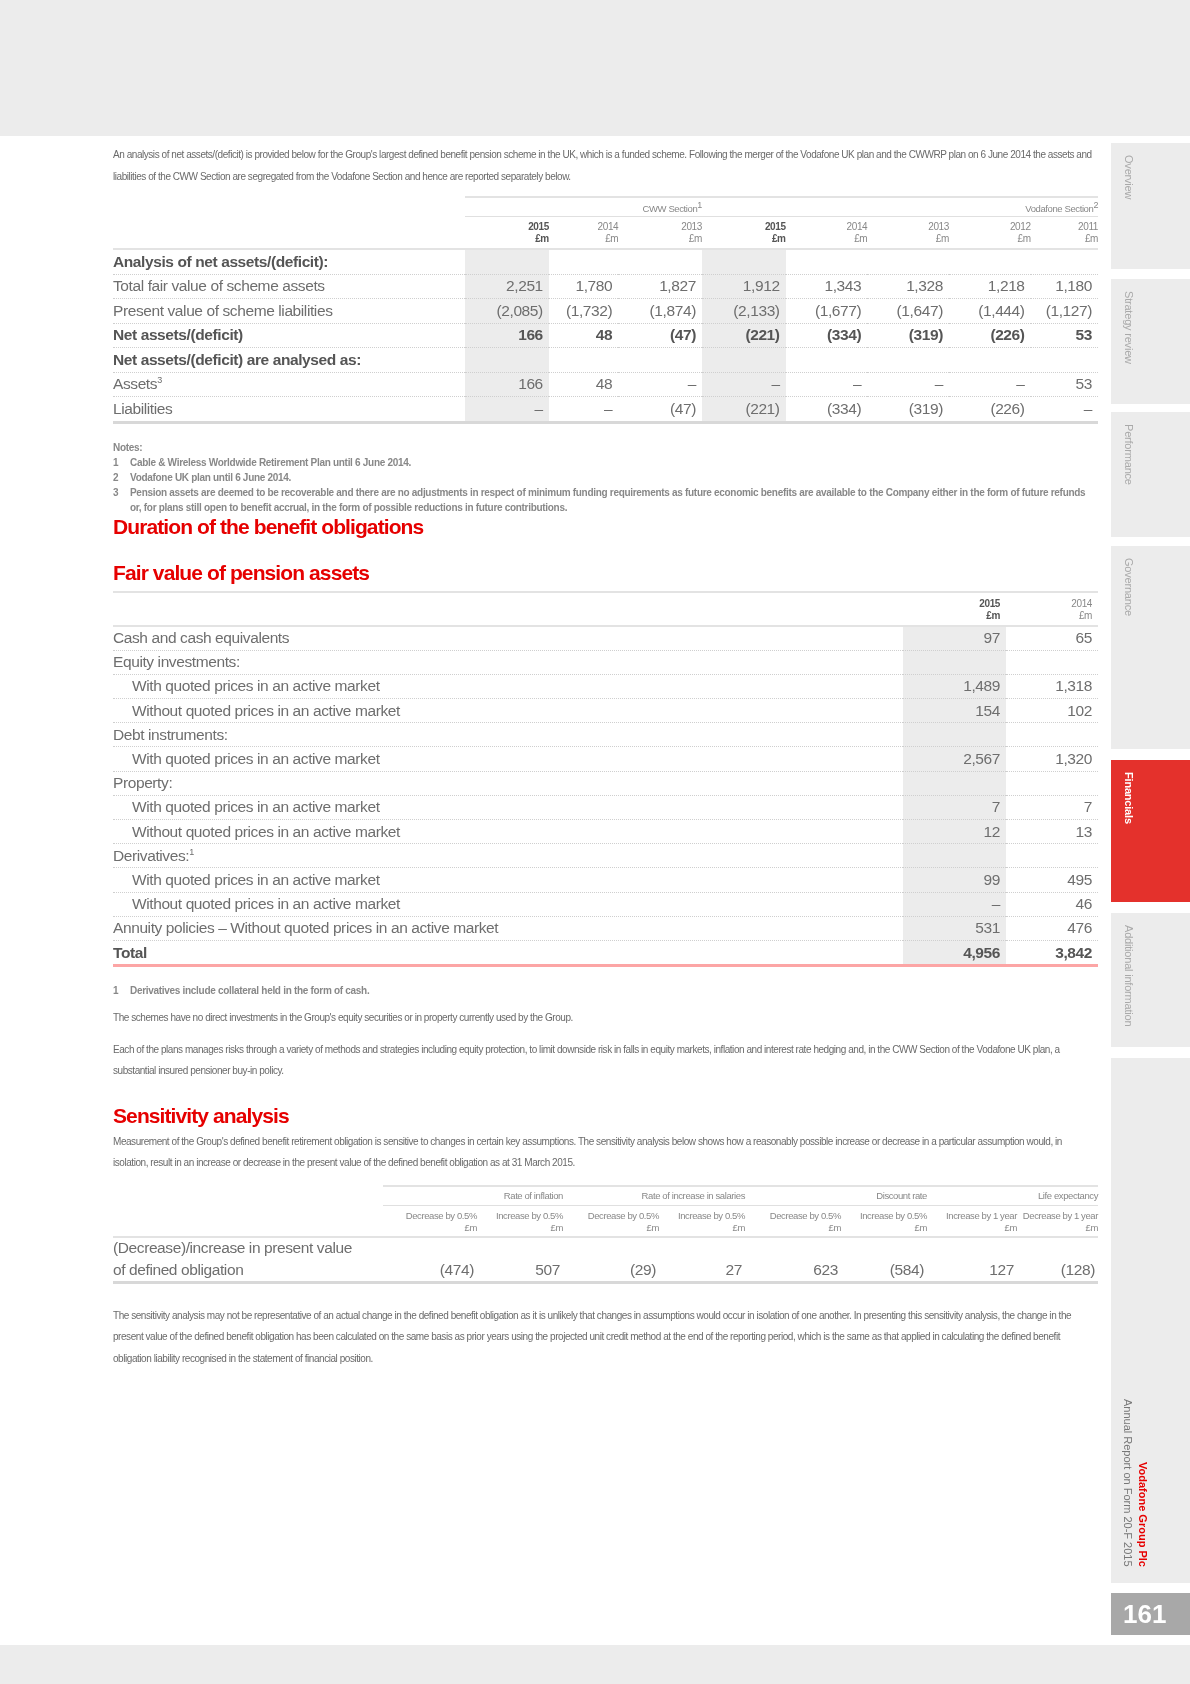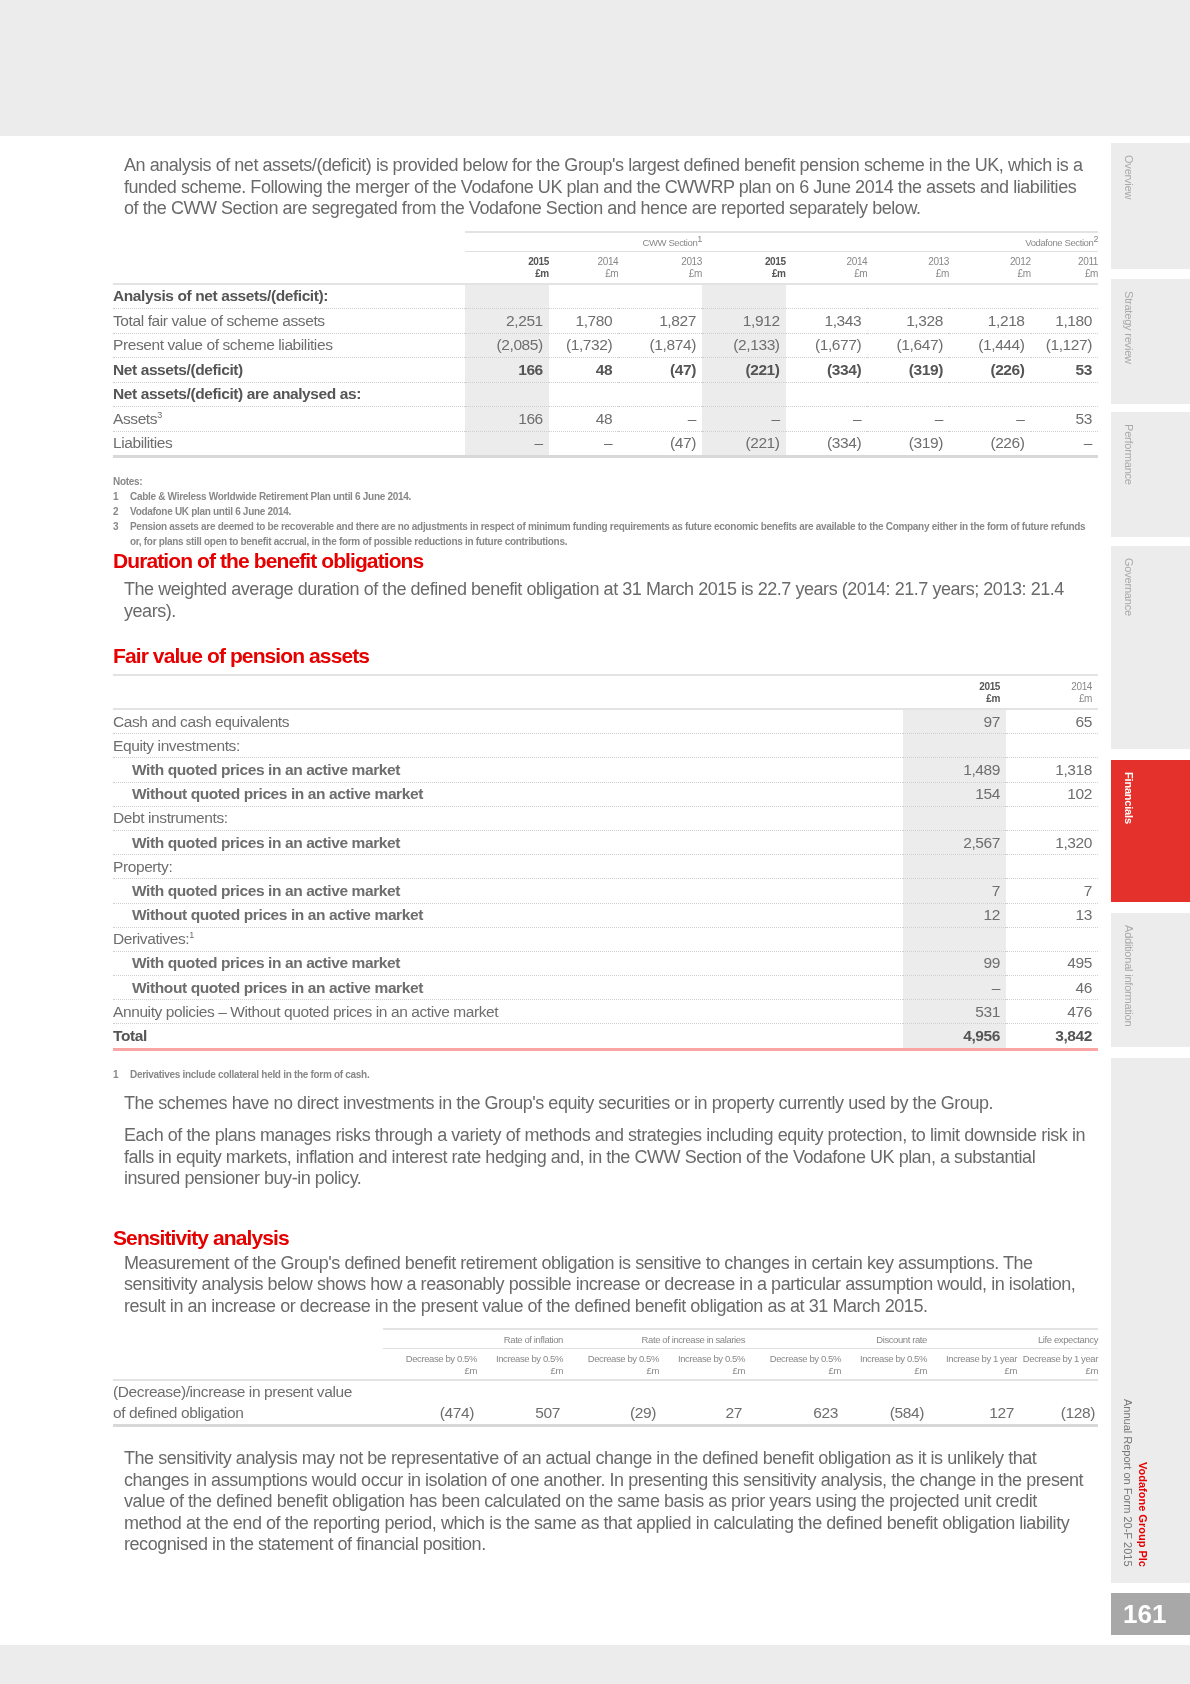--- a/index.html
+++ b/index.html
@@ -1,21 +1,21 @@
 <!DOCTYPE html>
 <html><head>
 <meta charset="utf-8">
 <style>
   html, body { margin:0; padding:0; }
   body { width:1190px; height:1684px; position:relative; background:#fff; overflow:hidden;
          font-family:"Liberation Sans", sans-serif; color:#6e6e6e; }
   .band-top { position:absolute; left:0; top:0; width:1190px; height:136px; background:#ececec; }
   .band-bottom { position:absolute; left:0; top:1645px; width:1190px; height:39px; background:#ececec; }
   .content { position:absolute; left:113px; top:144px; width:985px; }
-  p.body { margin:11px; font-size:18px; line-height:21.5px; color:#6a6a6a; letter-spacing:-0.45px; }
+  p.body { margin:0; font-size:10px; line-height:21.5px; color:#6a6a6a; letter-spacing:-0.45px; }
   h2 { margin:0; color:#e60000; font-size:21px; font-weight:bold; letter-spacing:-0.9px; }
   table { border-collapse:collapse; width:100%; }
   td, th { padding:0; }
   .num { text-align:right; }
   .shade { background:#ececec; }
   .rowline td { border-bottom:1px dotted #cfcfcf; }
   .bold { font-weight:bold; color:#555; }
   .sup { font-size:9px; vertical-align:super; }
 
   
@@ -29,21 +29,21 @@
 
   .notes { margin-top:16px; font-size:10px; color:#888; line-height:15px; letter-spacing:-0.3px;font-weight:bold; }
   .notes .n { display:flex; }
   .notes .n span.k { width:17px; flex:none; }
 
   
   #fv { margin-top:6px; font-size:15.5px; letter-spacing:-0.4px; }
   #fv .yr th { font-size:10px; font-weight:normal; color:#888; line-height:12px; padding-top:5px; padding-bottom:3px; border-top:2px solid #e3e3e3; border-bottom:2px solid #e3e3e3; text-align:right; padding-right:6px; }
   #fv .yr th.b { font-weight:bold; color:#555; }
   #fv td { height:23.2px; padding-right:6px; }
-  #fv td.ind { padding-left:19px;font-weight:bold; }
+  #fv td.ind { padding-left:19px; }
   #fv tr.last td { border-bottom:3px solid #fca5a5; }
 
   
   #sa { margin-top:11px; font-size:15.5px; letter-spacing:-0.4px; }
   #sa .grp th { font-size:9.5px; font-weight:normal; color:#888; text-align:right; height:18px; border-top:2px solid #e3e3e3; }
   #sa .grp th.u { border-bottom:1px solid #e0e0e0; }
   #sa .sub th { font-size:9.5px; font-weight:normal; color:#888; text-align:right; line-height:12px; padding-top:4px; padding-bottom:2px; border-bottom:2px solid #e3e3e3; white-space:nowrap; }
   #sa td { height:22px; padding-right:3px; }
   #sa tr.last td { border-bottom:3px solid #d8d8d8; }
 
@@ -212,21 +212,20 @@
           <span>Vodafone UK plan until 6 June 2014.</span>
         </div>
         <div class="n">
           <span class="k">3</span>
           <span>Pension assets are deemed to be recoverable and there are no adjustments in respect of minimum funding requirements as future economic benefits are available to the Company either in the form of future refunds or, for plans still open to benefit accrual, in the form of possible reductions in future contributions.</span>
         </div>
       </div>
   </div>
 
   <h2 style="">Duration of the benefit obligations</h2>
-  <p class="body" style="margin-top:6px">The weighted average duration of the defined benefit obligation at 31 March 2015 is 22.7 years (2014: 21.7 years; 2013: 21.4 years).</p>
 
   <h2 style="margin-top:22px">Fair value of pension assets</h2>
   <table id="fv">
     <colgroup>
         <col style="width:790px">
         <col style="width:103px">
         <col style="width:92px">
       </colgroup>
     <thead>
         <tr class="yr" id="fv-yr">
@@ -322,21 +321,21 @@
           <span>Derivatives include collateral held in the form of cash.</span>
         </div>
       </div>
   </div>
 
   <div id="fv-paras" style="margin-top:9px">
       <p class="body" style="margin-bottom: 10px;">The schemes have no direct investments in the Group's equity securities or in property currently used by the Group.</p>
       <p class="body" style="margin-bottom: 10px;">Each of the plans manages risks through a variety of methods and strategies including equity protection, to limit downside risk in falls in equity markets, inflation and interest rate hedging and, in the CWW Section of the Vodafone UK plan, a substantial insured pensioner buy-in policy.</p>
     </div>
 
-  <h2 style="margin-top:36px">Sensitivity analysis</h2>
+  <h2 style="margin-top:22px">Sensitivity analysis</h2>
   <p class="body" style="margin-top:3px">Measurement of the Group's defined benefit retirement obligation is sensitive to changes in certain key assumptions. The sensitivity analysis below shows how a reasonably possible increase or decrease in a particular assumption would, in isolation, result in an increase or decrease in the present value of the defined benefit obligation as at 31 March 2015.</p>
 
   <table id="sa">
     <colgroup>
       <col style="width:270px">
         <col style="width:94px">
         <col style="width:86px">
         <col style="width:96px">
         <col style="width:86px">
         <col style="width:96px">

